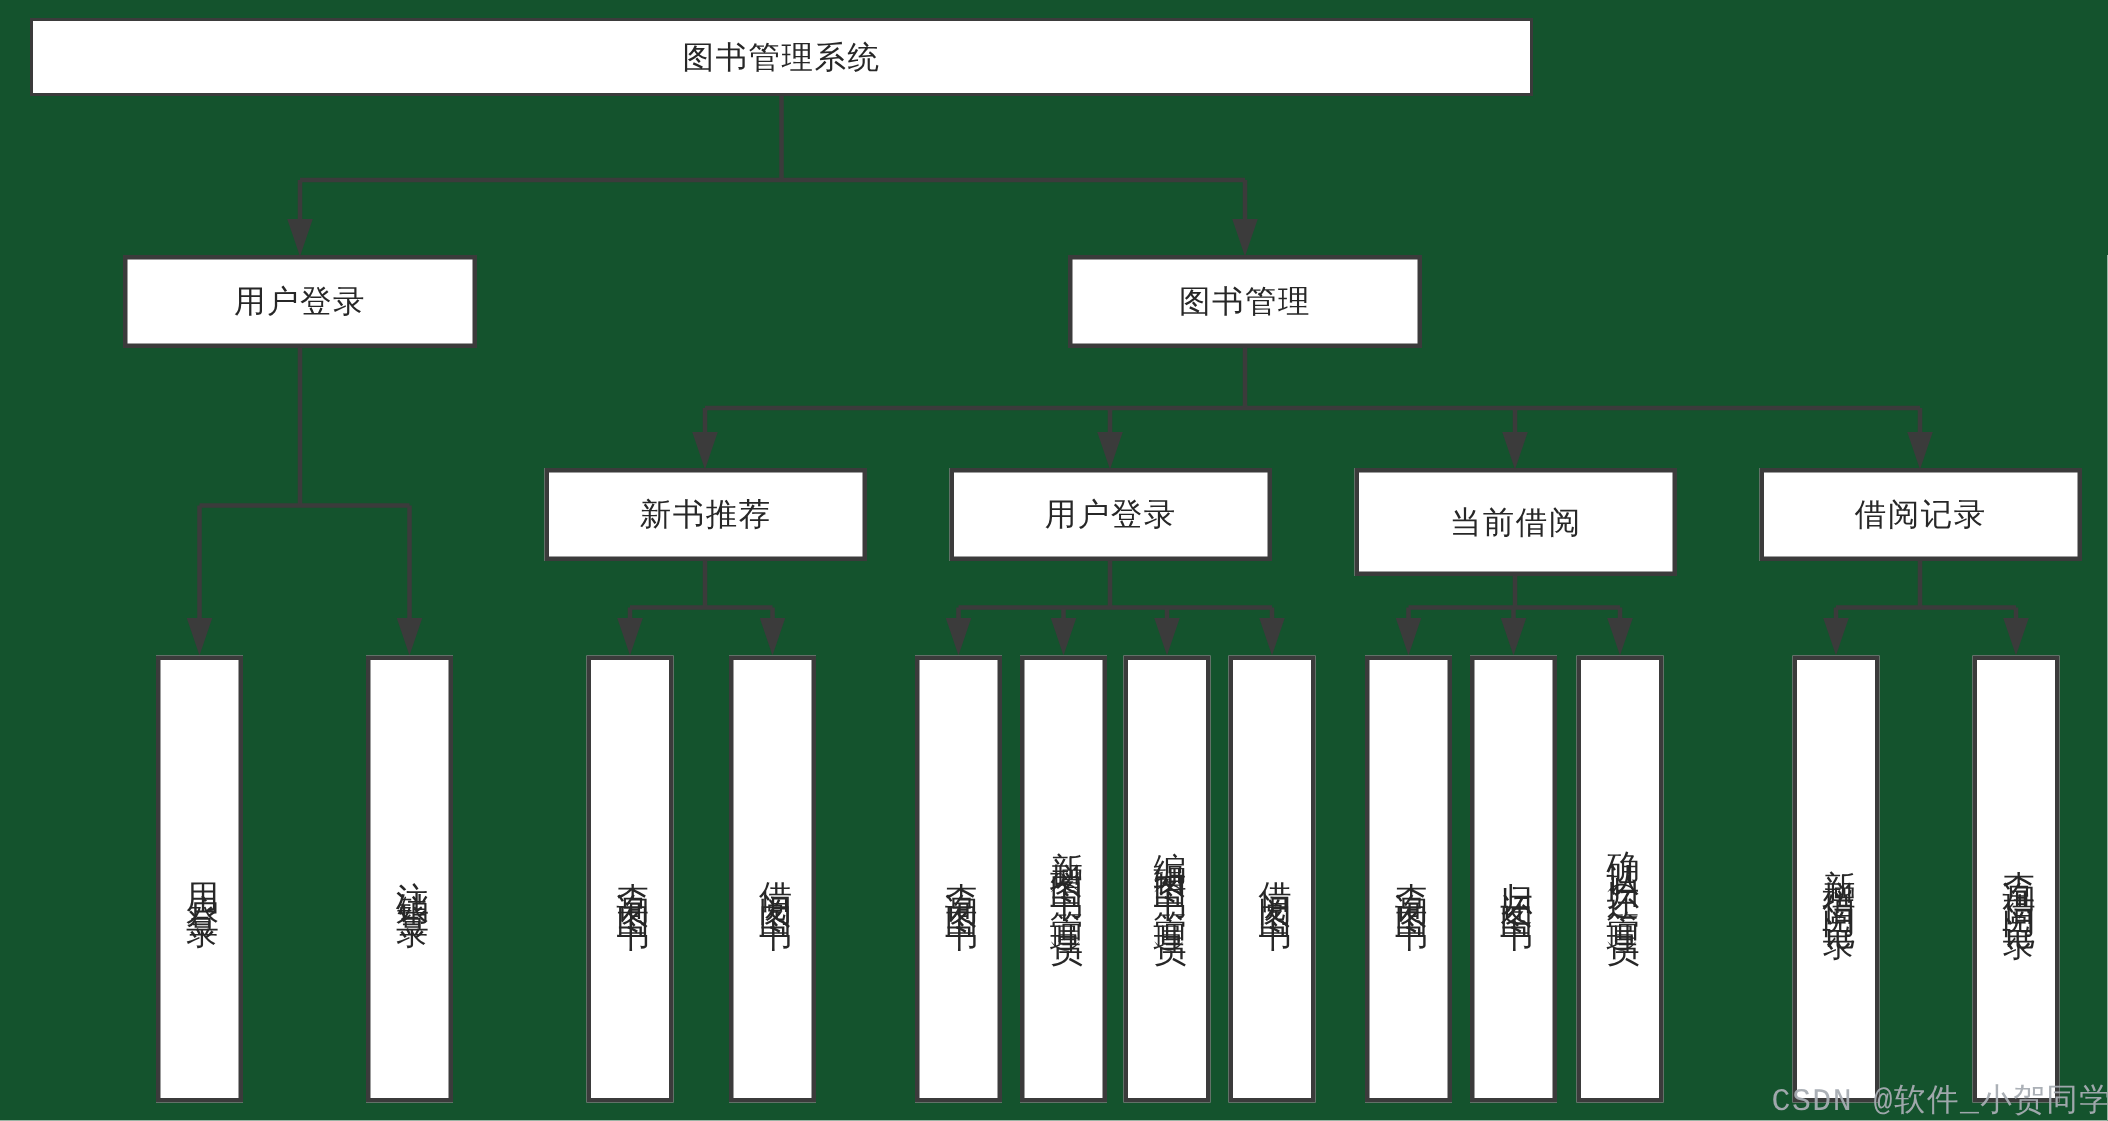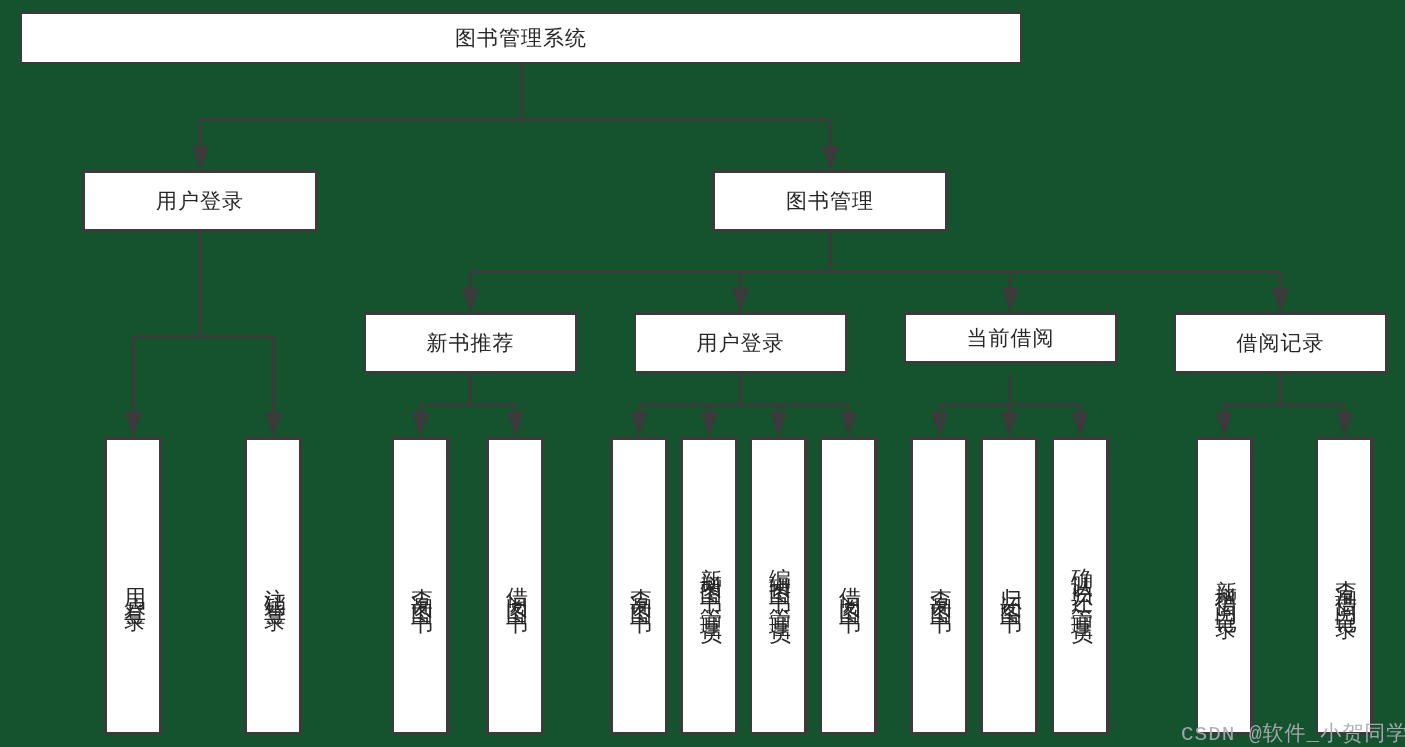--- a/index.html
+++ b/index.html
@@ -105,21 +105,21 @@
   <div class="node h-node" style="left:712px;top:170px;width:236px;height:62px">
     <span>图书管理</span>
   </div>
 
   <div class="node h-node" style="left:363px;top:312px;width:215px;height:62px">
     <span>新书推荐</span>
   </div>
   <div class="node h-node" style="left:633px;top:312px;width:215px;height:62px">
     <span>用户登录</span>
   </div>
-  <div class="node h-node" style="left:903px;top:312px;width:215px;height:52px">
+  <div class="node h-node" style="left:903px;top:312px;width:215px;height:72px">
     <span>当前借阅</span>
   </div>
   <div class="node h-node" style="left:1173px;top:312px;width:215px;height:62px">
     <span>借阅记录</span>
   </div>
 
   <div class="node v-node" style="left:104px;top:437px;width:58px;height:298px">
     <span>用户登录</span>
   </div>
   <div class="node v-node" style="left:244px;top:437px;width:58px;height:298px">

